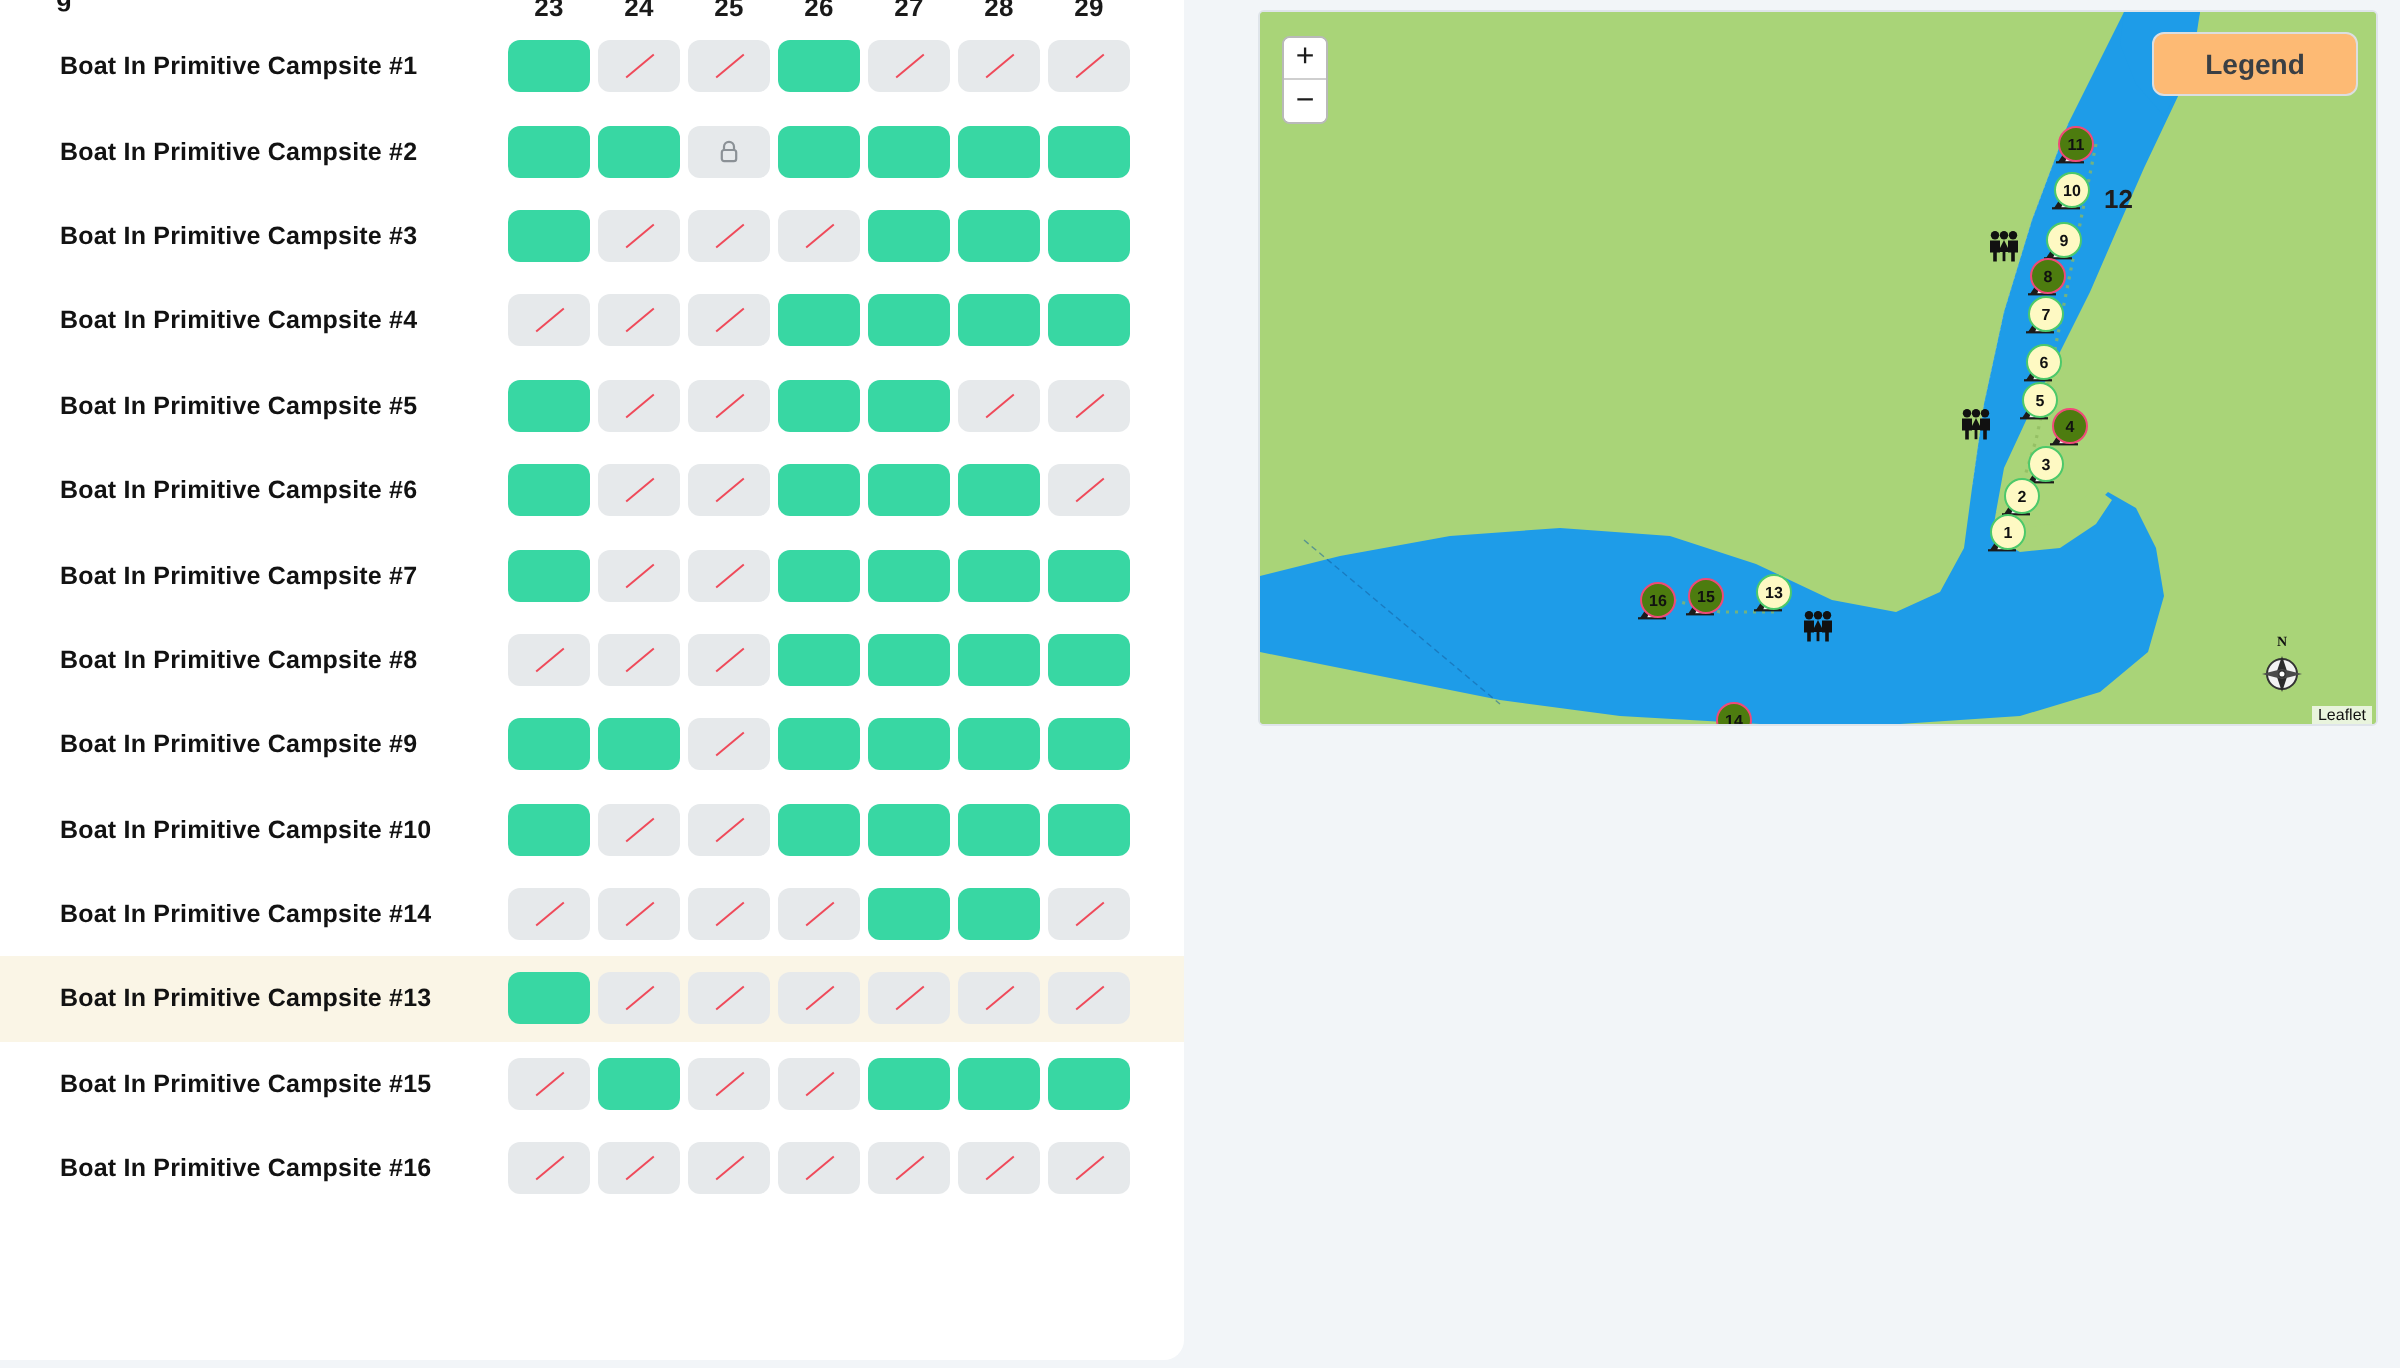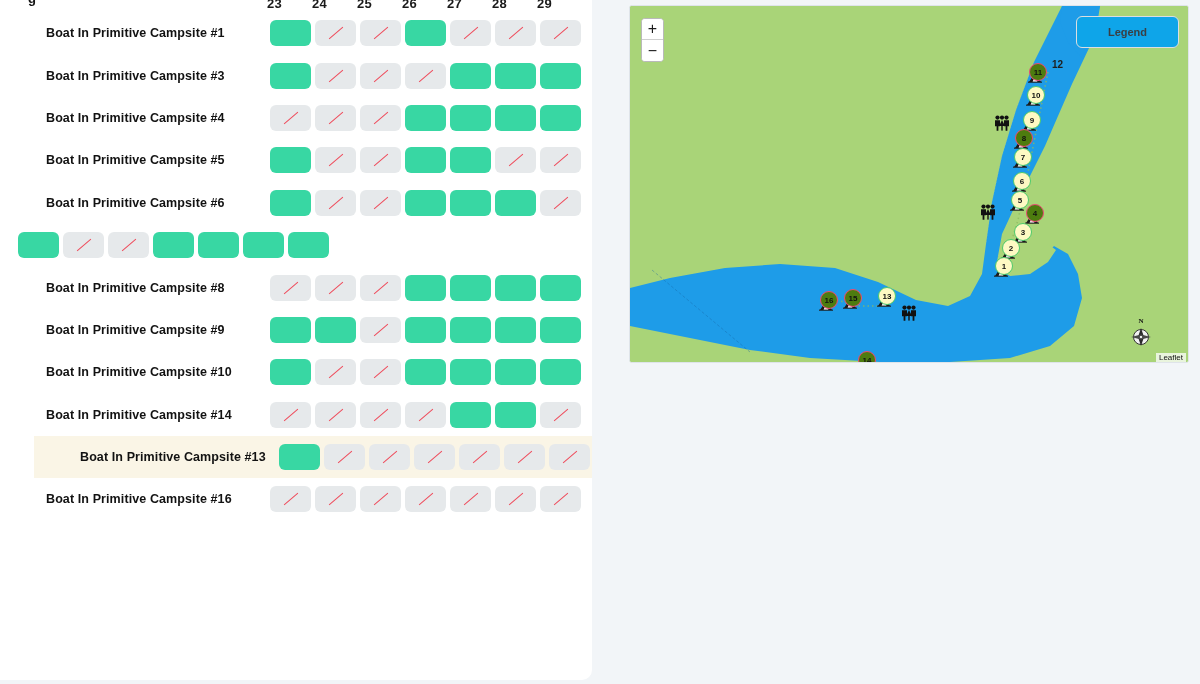--- a/index.html
+++ b/index.html
@@ -56,27 +56,26 @@
     font-size: 13px;
     font-weight: 700;
     letter-spacing: .2px;
   }
 
   
   .site-row {
     display: flex;
     align-items: center;
     height: 42.4px;
-    padding-left: 16px;
+    padding-left: 0px;
     position: relative;
   }
   .site-row.highlight {
     background: #faf5e6;
     border-radius: 0;
-    margin-left: 34px;
   }
   .site-name {
     width: 252px;
     padding-left: 30px;
     font-size: 12.5px;
     font-weight: 700;
     color: #121212;
     letter-spacing: .1px;
     white-space: nowrap;
   }
@@ -162,27 +161,27 @@
   }
   #zoom-in-button { border-bottom: 1px solid #cfcfcf; }
 
   
   #legend-button {
     position: absolute;
     right: 9px;
     top: 10px;
     width: 103px;
     height: 32px;
-    background: #0ea5e9;
+    background: #fdba74;
     border: 1px solid #dbdee1;
     border-radius: 6px;
     display: flex;
     align-items: center;
     justify-content: center;
-    font-size: 11px;
+    font-size: 14px;
     font-weight: 600;
     color: #3a3f44;
     z-index: 40;
     cursor: pointer;
   }
 
   
   .marker {
     position: absolute;
     width: 21px;
@@ -218,25 +217,26 @@
   .facility {
     position: absolute;
     width: 20px;
     height: 16px;
     z-index: 24;
   }
 
   
   .plainlabel {
     position: absolute;
-    font-size: 10px;
+    font-size: 13px;
     font-weight: 700;
     color: #1e1e1e;
     z-index: 26;
     font-family: "Liberation Sans", sans-serif;
+    margin-top: 33px;
   }
 
   
   #compass {
     position: absolute;
     right: 34px;
     bottom: 10px;
     width: 26px;
     height: 34px;
     z-index: 30;
@@ -312,20 +312,39 @@
               <div class="cell available"></div>
               <div class="cell unavailable"></div>
               <div class="cell unavailable"></div>
               <div class="cell available"></div>
               <div class="cell unavailable"></div>
               <div class="cell unavailable"></div>
               <div class="cell unavailable"></div>
             </div>
           </div>
           <div class="site-row">
+            <div class="site-name">Boat In Primitive Campsite #2</div>
+            <div class="cells">
+              <div class="cell available"></div>
+              <div class="cell available"></div>
+              <div class="cell reserved">
+                <span class="lock">
+                  <svg width="11" height="12" viewBox="0 0 11 12">
+                    <path d="M3 5 V3.4 a2.5 2.5 0 0 1 5 0 V5" fill="none" stroke="#8b9196" stroke-width="1.1"></path>
+                    <rect x="1.9" y="5" width="7.2" height="5.6" rx="1.2" fill="none" stroke="#8b9196" stroke-width="1.1"></rect>
+                  </svg>
+                </span>
+              </div>
+              <div class="cell available"></div>
+              <div class="cell available"></div>
+              <div class="cell available"></div>
+              <div class="cell available"></div>
+            </div>
+          </div>
+          <div class="site-row">
             <div class="site-name">Boat In Primitive Campsite #3</div>
             <div class="cells">
               <div class="cell available"></div>
               <div class="cell unavailable"></div>
               <div class="cell unavailable"></div>
               <div class="cell unavailable"></div>
               <div class="cell available"></div>
               <div class="cell available"></div>
               <div class="cell available"></div>
             </div>
@@ -360,20 +379,21 @@
               <div class="cell available"></div>
               <div class="cell unavailable"></div>
               <div class="cell unavailable"></div>
               <div class="cell available"></div>
               <div class="cell available"></div>
               <div class="cell available"></div>
               <div class="cell unavailable"></div>
             </div>
           </div>
           <div class="site-row">
+            <div class="site-name">Boat In Primitive Campsite #7</div>
             <div class="cells">
               <div class="cell available"></div>
               <div class="cell unavailable"></div>
               <div class="cell unavailable"></div>
               <div class="cell available"></div>
               <div class="cell available"></div>
               <div class="cell available"></div>
               <div class="cell available"></div>
             </div>
           </div>
@@ -428,20 +448,32 @@
           <div class="site-row highlight">
             <div class="site-name">Boat In Primitive Campsite #13</div>
             <div class="cells">
               <div class="cell available"></div>
               <div class="cell unavailable"></div>
               <div class="cell unavailable"></div>
               <div class="cell unavailable"></div>
               <div class="cell unavailable"></div>
               <div class="cell unavailable"></div>
               <div class="cell unavailable"></div>
+            </div>
+          </div>
+          <div class="site-row">
+            <div class="site-name">Boat In Primitive Campsite #15</div>
+            <div class="cells">
+              <div class="cell unavailable"></div>
+              <div class="cell available"></div>
+              <div class="cell unavailable"></div>
+              <div class="cell unavailable"></div>
+              <div class="cell available"></div>
+              <div class="cell available"></div>
+              <div class="cell available"></div>
             </div>
           </div>
           <div class="site-row">
             <div class="site-name">Boat In Primitive Campsite #16</div>
             <div class="cells">
               <div class="cell unavailable"></div>
               <div class="cell unavailable"></div>
               <div class="cell unavailable"></div>
               <div class="cell unavailable"></div>
               <div class="cell unavailable"></div>

